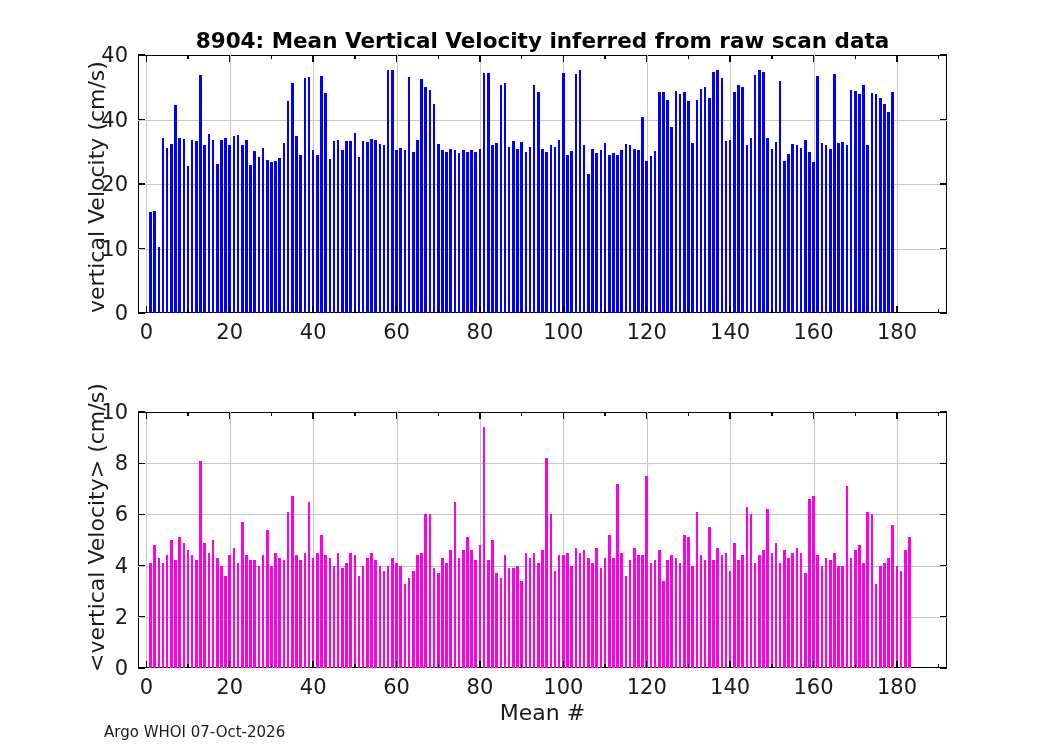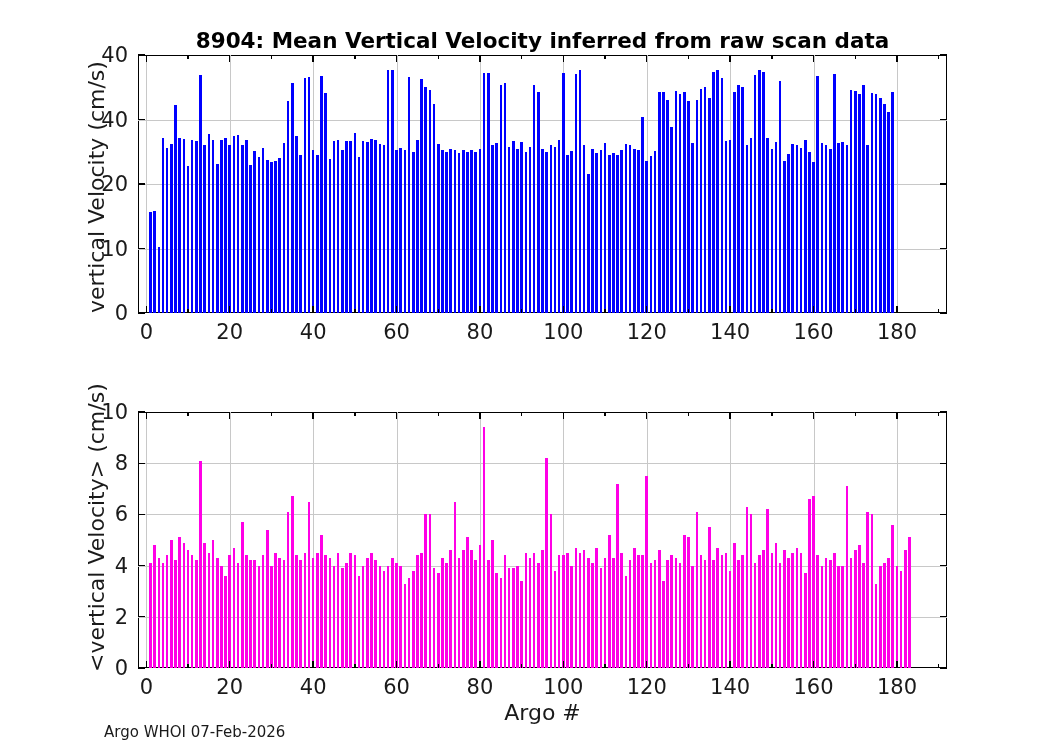--- a/index.html
+++ b/index.html
@@ -597,17 +597,17 @@
     </div>
   <div id="ylabs1">
       <div class="yticklab" style="left: 80px; width: 48px; top: 668px;">0</div>
       <div class="yticklab" style="left: 80px; width: 48px; top: 616.8px;">2</div>
       <div class="yticklab" style="left: 80px; width: 48px; top: 565.6px;">4</div>
       <div class="yticklab" style="left: 80px; width: 48px; top: 514.4px;">6</div>
       <div class="yticklab" style="left: 80px; width: 48px; top: 463.2px;">8</div>
       <div class="yticklab" style="left: 80px; width: 48px; top: 412px;">10</div>
     </div>
 
-  <div class="xlabel" id="xlabel1" style="left:138px;top:700px;width:809px;">Argo #</div>
-
-  <div class="footer" style="left:104px;top:723px;">Argo WHOI 07-Feb-2026</div>
+  <div class="xlabel" id="xlabel1" style="left:138px;top:700px;width:809px;">Mean #</div>
+
+  <div class="footer" style="left:104px;top:723px;">Argo WHOI 07-Oct-2026</div>
 
 </div>
 
 </body></html>

